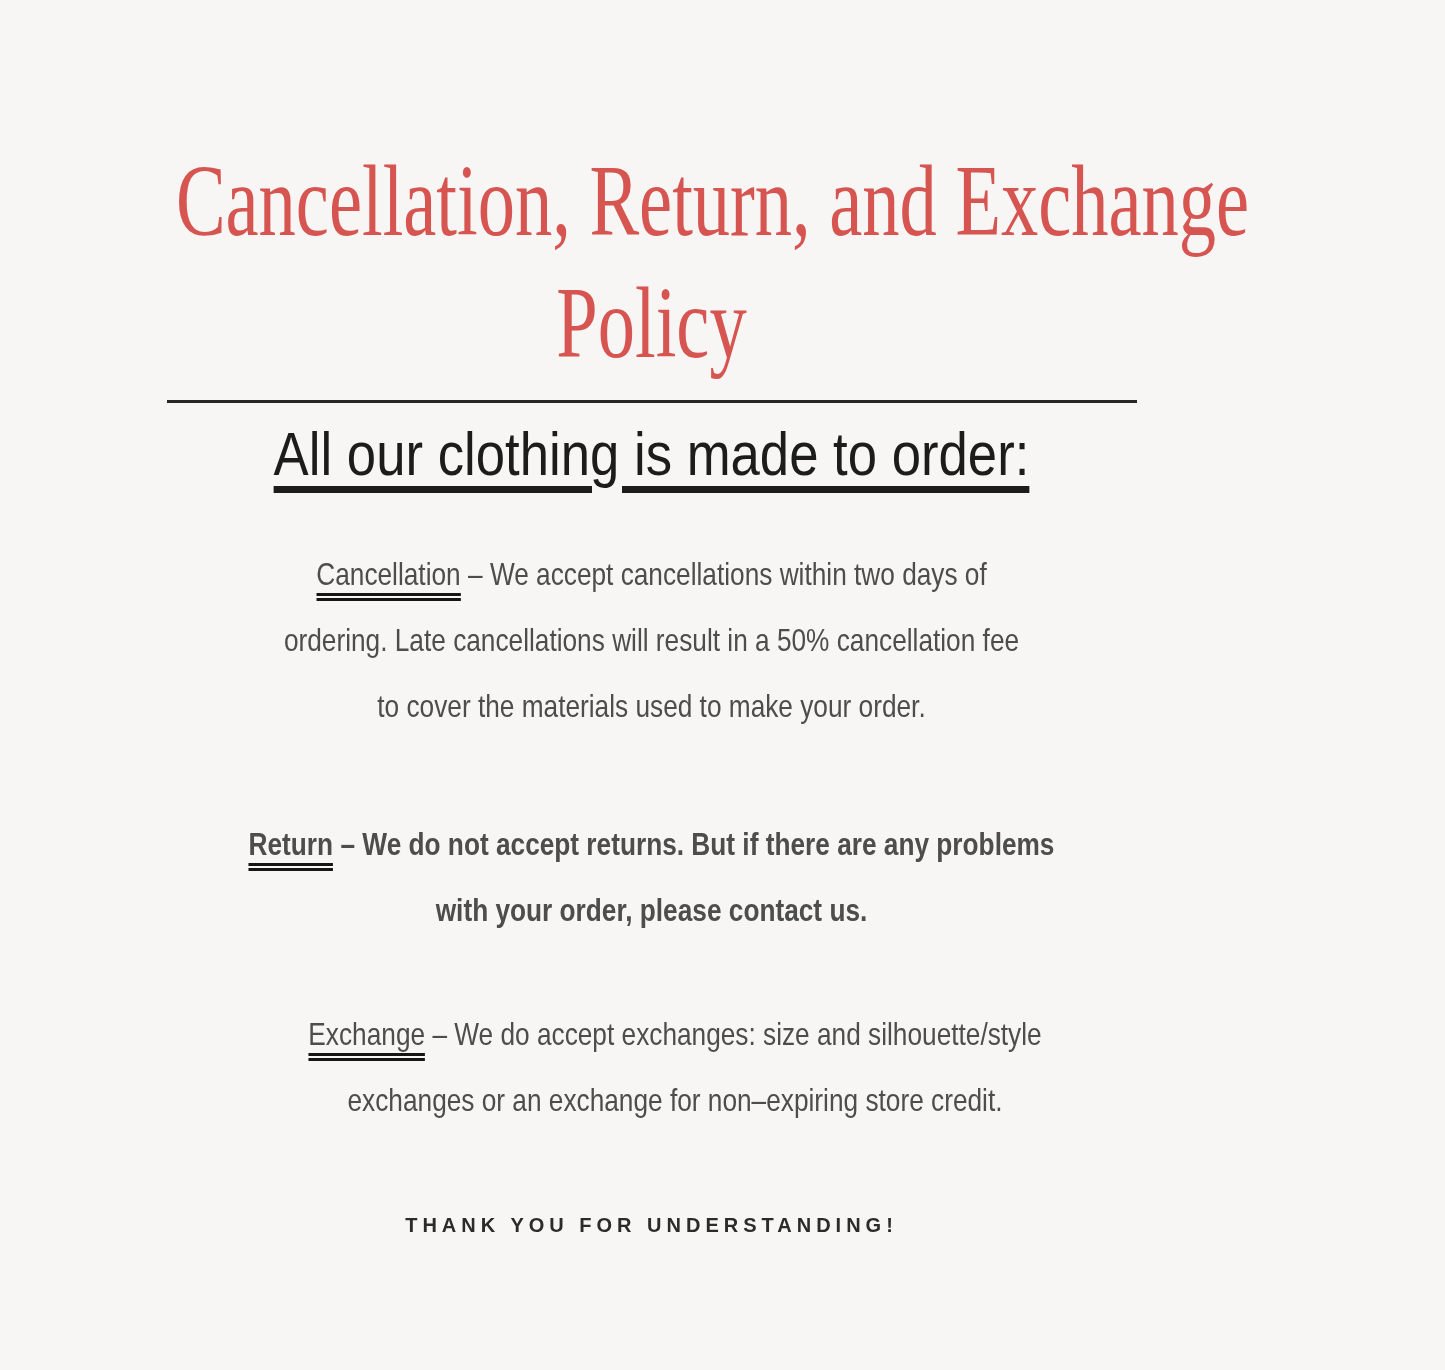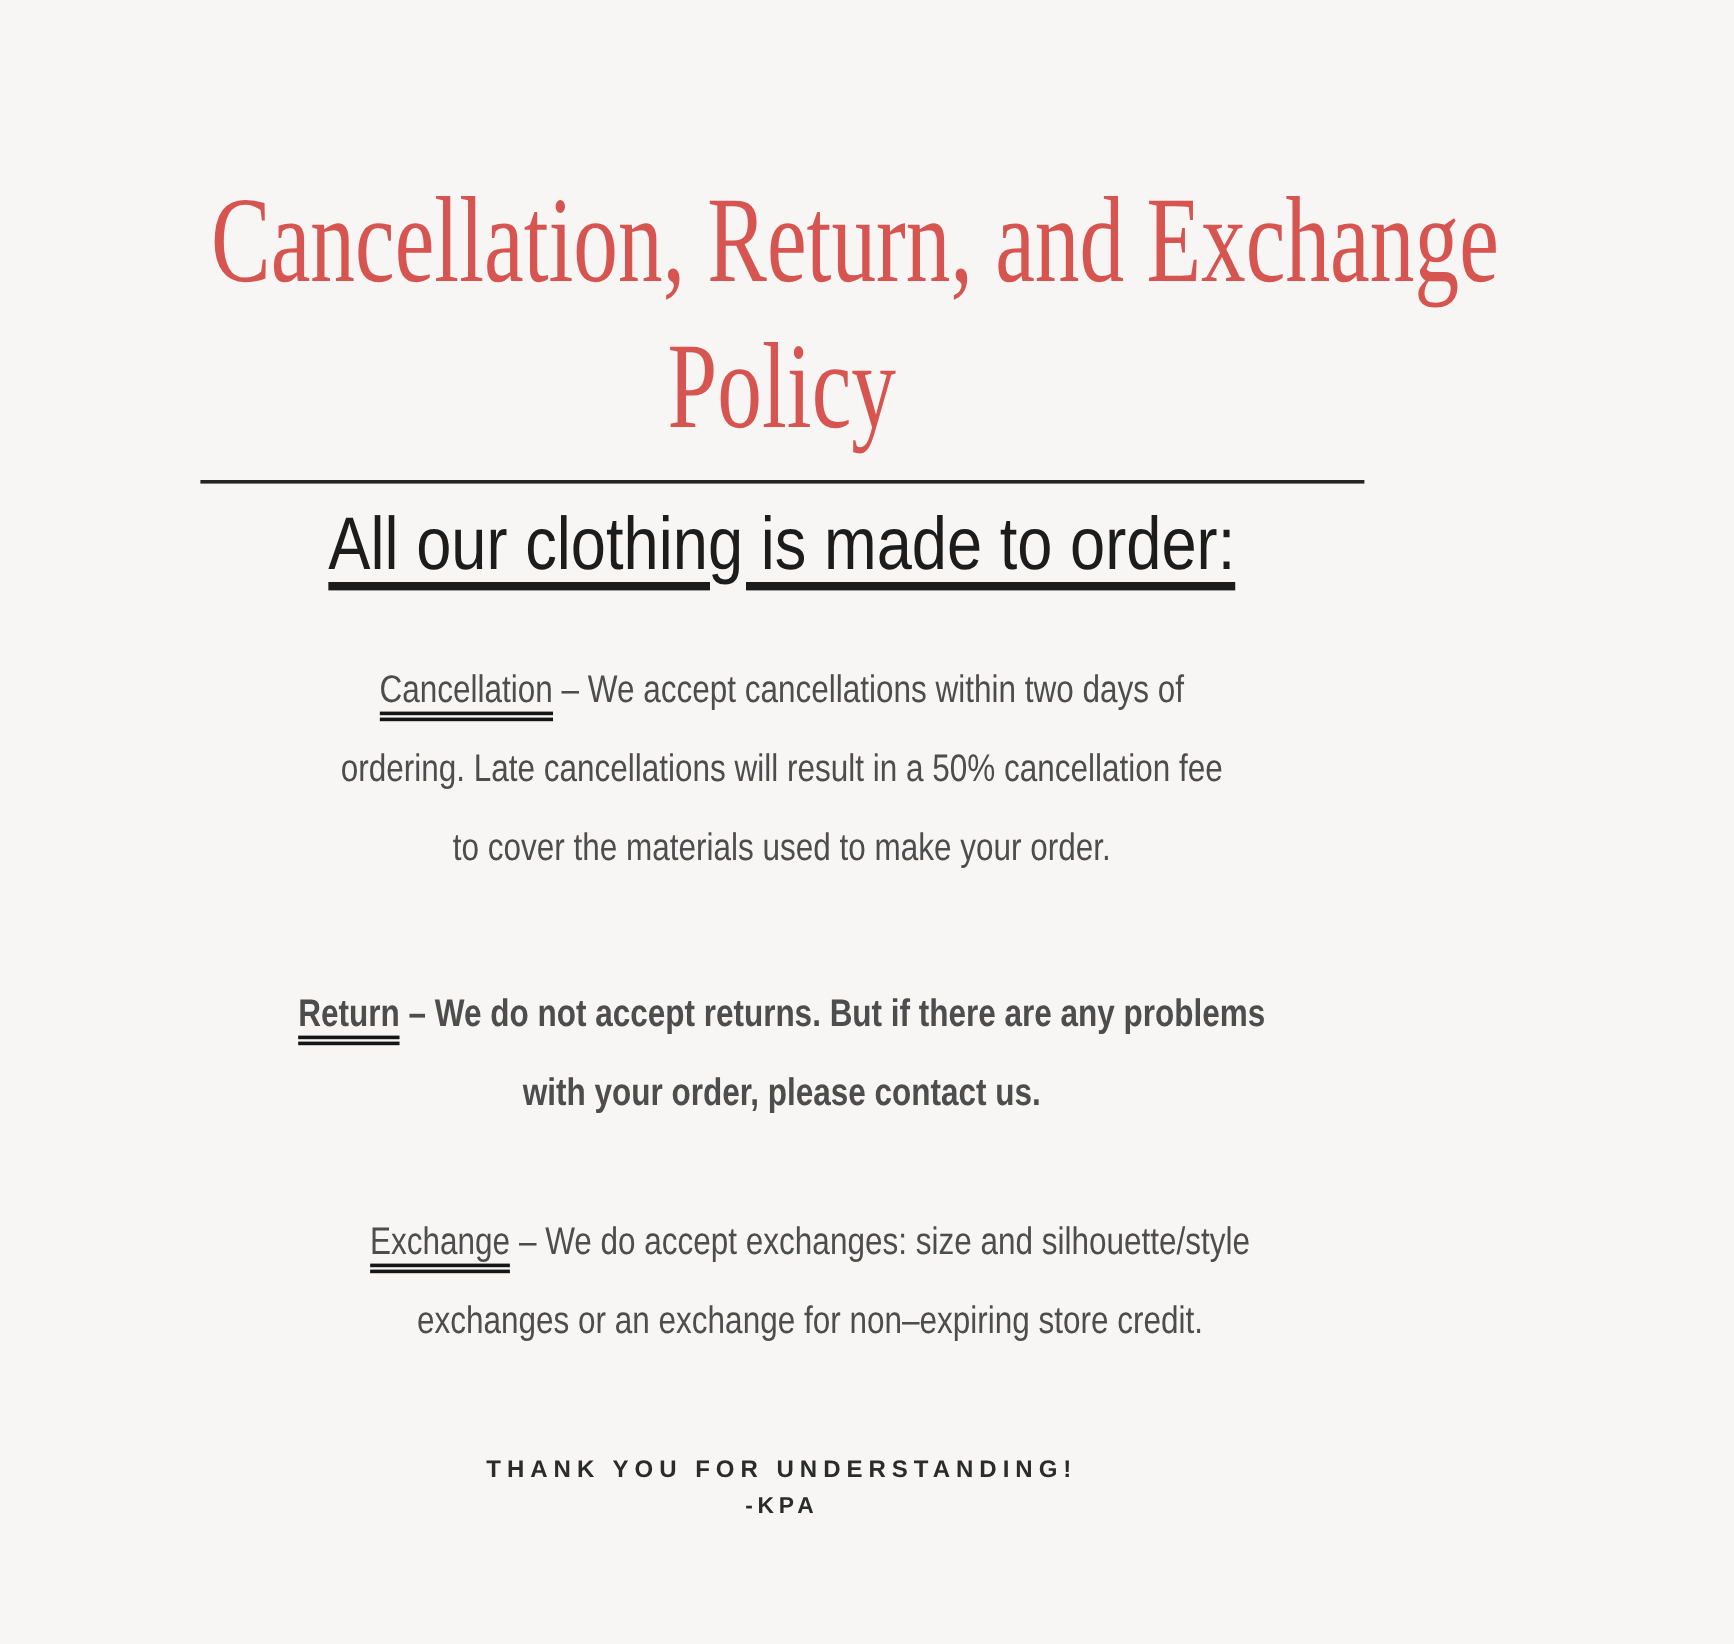--- a/index.html
+++ b/index.html
@@ -129,16 +129,15 @@
 
   <div class="policy policy-exchange">
     <div class="policy-line">
       <span class="lead">Exchange</span><span>– We do accept exchanges: size and silhouette/style</span>
     </div>
     <div class="policy-line">exchanges or an exchange for non–expiring store credit.</div>
   </div>
 
   <div class="footer">
     <div class="footer-thanks">THANK YOU FOR UNDERSTANDING!</div>
-    <div class="footer-sign">-KPA</div>
   </div>
 
 </div>
 
 </body></html>

